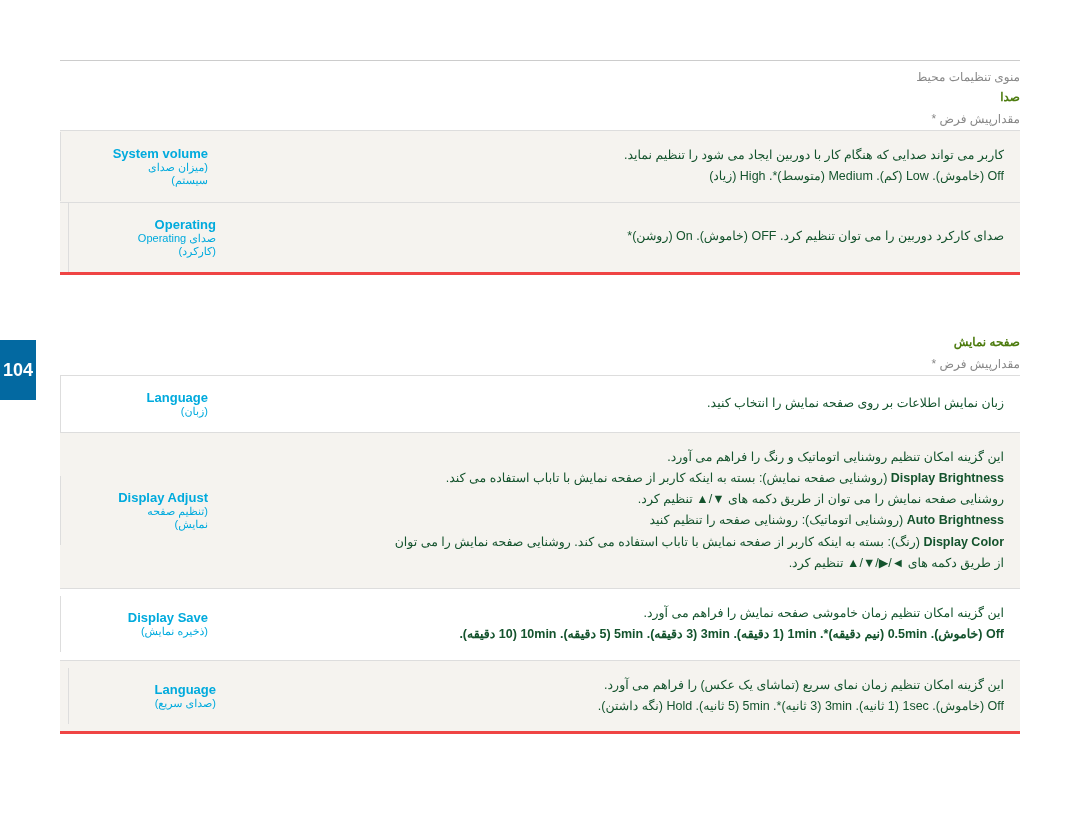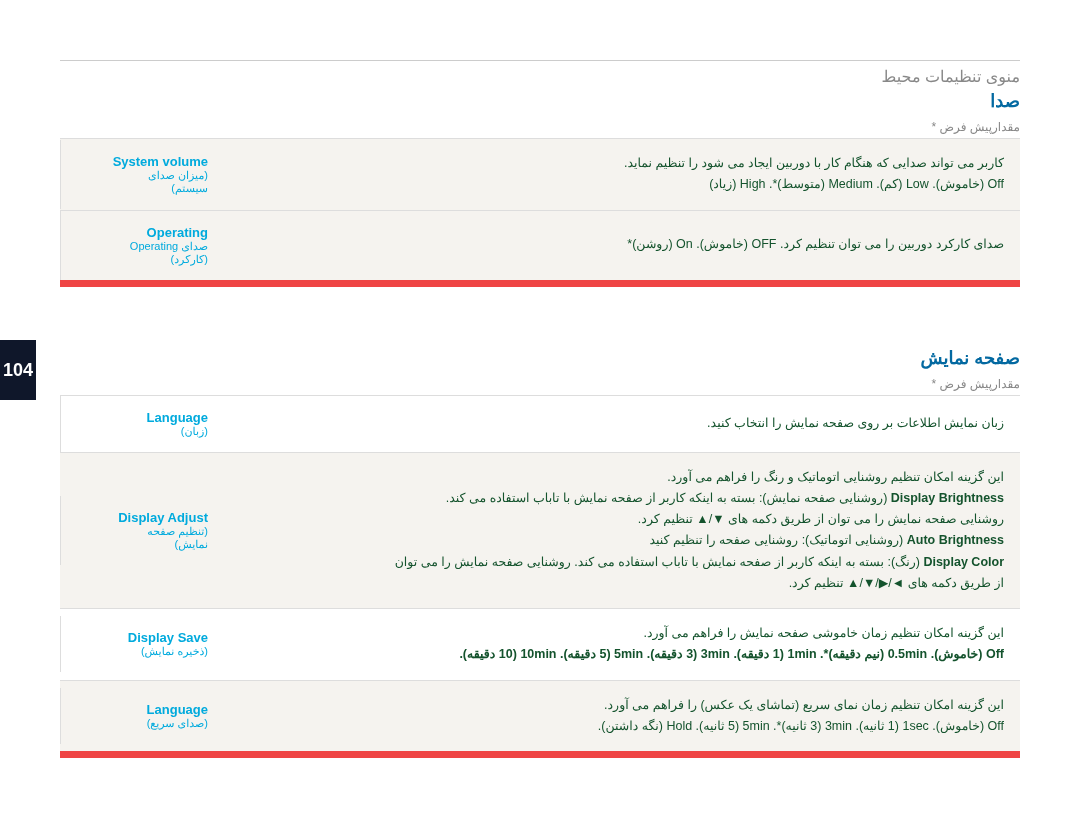--- a/index.html
+++ b/index.html
@@ -12,21 +12,21 @@
       position: relative;
     }
 
     
     .page-number-tab {
       position: absolute;
       left: 0;
       top: 340px;
       width: 36px;
       height: 60px;
-      background: #0f172a;
+      background: #0369a1;
       display: flex;
       align-items: center;
       justify-content: center;
     }
     .page-number-tab span {
       color: #ffffff;
       font-size: 18px;
       font-weight: bold;
     }
 
@@ -34,21 +34,21 @@
     .top-header {
       position: absolute;
       top: 60px;
       right: 60px;
       left: 60px;
       border-top: 1px solid #cccccc;
       padding-top: 6px;
       text-align: right;
     }
     .top-header-text {
-      font-size: 16px;
+      font-size: 12px;
       color: #888888;
       direction: rtl;
       margin-left: 12px;
     }
 
     
     .main-content {
       position: absolute;
       top: 90px;
       left: 60px;
@@ -57,23 +57,23 @@
     }
 
     
     .section {
       margin-bottom: 30px;
     }
 
     
     .section-title {
       text-align: right;
-      font-size: 18px;
-      font-weight: bold;
-      color: #0369a1;
+      font-size: 12px;
+      font-weight: bold;
+      color: #4d7c0f;
       direction: rtl;
       margin-bottom: 8px;
     }
 
     
     .default-label {
       text-align: right;
       font-size: 12px;
       color: #888888;
       margin-bottom: 4px;
@@ -81,21 +81,22 @@
     }
 
     .table-row {
       display: flex;
       width: 100%;
       border-top: 1px solid #dddddd;
       align-items: center;
     }
 
     .table-row:last-child {
-      border-bottom: 7px solid #ef4444;
+      border-bottom: 3px solid #ef4444;
+      padding-left: 8px;
     }
 
     .table-row.shaded {
       background: #f5f3ef;
     }
 
     .row-right {
       flex: 0 0 160px;
       padding: 14px 12px;
       text-align: right;

